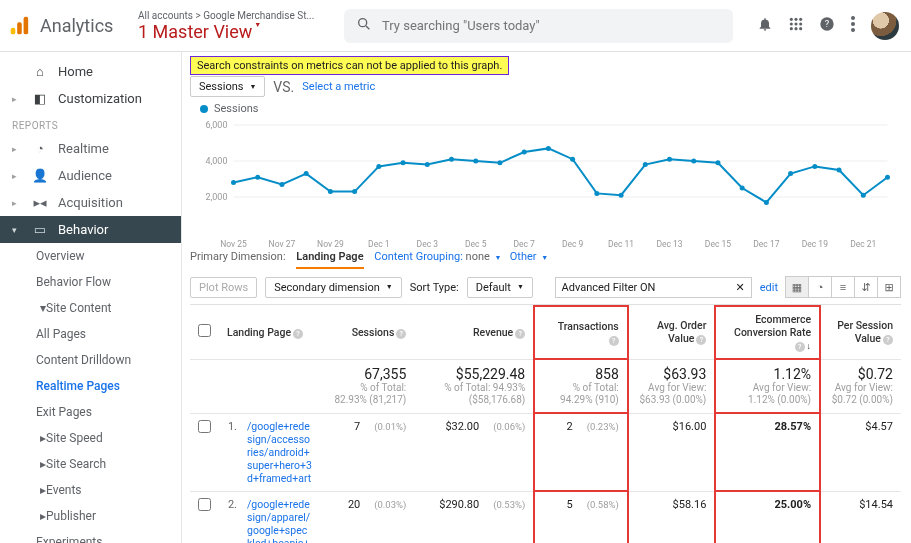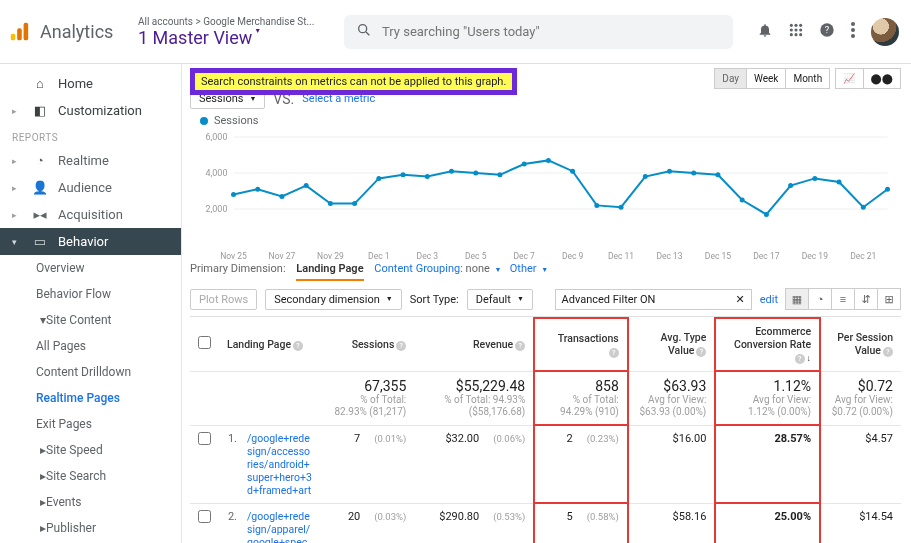--- a/index.html
+++ b/index.html
@@ -1,43 +1,43 @@
 <!DOCTYPE html>
 <html><head>
 <meta charset="utf-8">
 <style>
   * { margin:0; padding:0; box-sizing:border-box; font-family: Roboto, Arial, sans-serif; }
   body { width:911px; height:543px; overflow:hidden; background:#fff; color:#212121; font-size:12px; }
-  .header { height:64px; display:flex; align-items:center; border-bottom:1px solid #e0e0e0; padding:0 12px 0 8px; }
+  .header { height:52px; display:flex; align-items:center; border-bottom:1px solid #e0e0e0; padding:0 12px 0 8px; }
   .logo-wrap { display:flex; align-items:center; width:112px; }
   .logo { width:22px; height:22px; margin-right:10px; }
   .logo svg { display:block; }
   .logo-txt { font-size:18px; color:#5f6368; font-weight:400; }
   .accounts { display:flex; flex-direction:column; margin-left:18px; min-width:190px; }
   .crumb { font-size:10px; color:#5f6368; }
-  .view { font-size:18px; color:#4c1d95; display:flex; }
+  .view { font-size:18px; color:#b91c1c; display:flex; }
   .search { flex:1; margin:0 24px 0 16px; display:flex; align-items:center; background:#f1f3f4; border-radius:6px; height:34px; padding:0 12px; }
   .search span.icon { color:#5f6368; font-size:16px; margin-right:10px; }
   .search input { flex:1; border:none; background:transparent; outline:none; font-size:13px; color:#5f6368; }
   .hdr-icons { display:flex; align-items:center; gap:16px; color:#5f6368; }
   .avatar { width:28px; height:28px; border-radius:50%; background:radial-gradient(circle at 35% 30%, #e0c9a8 0 30%, #7b5c3e 31% 58%, #2d3a3f 59%); }
   .main { display:flex; height:495px; }
   .side { width:182px; border-right:1px solid #e6e6e6; padding-top:6px; overflow:hidden; }
   .sitem { display:flex; align-items:center; padding:6px 12px; font-size:13px; color:#5f6368; gap:10px; cursor:pointer; }
   .sitem.top { color:#3c4043; font-weight:400; }
   .sitem .arrow { width:10px; font-size:9px; color:#9e9e9e; }
   .sitem .ic { width:16px; display:flex; justify-content:center; }
   .reports-lbl { font-size:10px; color:#9e9e9e; letter-spacing:0.5px; padding:8px 12px 4px; }
   .sel-dark { background:#37474f; color:#fff; }
   .sel-dark .arrow, .sel-dark .ic { color:#cfd8dc; }
   .sub { padding-left:36px; font-size:12px; color:#5f6368; height:26px; display:flex; align-items:center; cursor:pointer; }
   .sub2 { }
   .sub.active { color:#1a73e8; font-weight:500; }
   .content { flex:1; overflow:hidden; position:relative; }
-  .warn { position:absolute; top:4px; left:8px; background:#fffd54; border:5px solid #6d28d9; font-size:11px; padding:2px 6px; z-index:2; }
+  .warn { position:absolute; top:4px; left:8px; background:#fffd54; border:1px solid #6d28d9; font-size:11px; padding:2px 6px; z-index:2; }
   .ctl-row { position:absolute; top:24px; left:8px; display:flex; align-items:center; gap:8px; font-size:11px; }
   .btn { border:1px solid #ccc; padding:3px 8px; border-radius:2px; background:#fff; cursor:pointer; display:flex; align-items:center; gap:4px; }
   .link { color:#1a73e8; cursor:pointer; }
   .topright { position:absolute; top:4px; right:10px; display:flex; align-items:center; gap:6px; }
   .grp { display:flex; }
   .grp .btn { border-radius:0; margin-left:-1px; font-size:10px; padding:4px 7px; }
   .grp .btn.sel2 { background:#e8e8e8; color:#666; }
   .caret { font-size:7px; margin-left:2px; }
   .chart-block { position:absolute; top:50px; left:8px; right:10px; }
   .legend { font-size:11px; color:#5f6368; display:flex; align-items:center; gap:6px; margin-bottom:6px; margin-left:10px; }
@@ -179,31 +179,20 @@
 
     <div class="ctl-row">
       <div class="btn">
           <span>Sessions</span>
           <span class="caret">▼</span>
         </div>
       <span class="vs">VS.</span>
       <span class="link">Select a metric</span>
     </div>
 
-    <div class="topright">
-      <div class="grp">
-        <div class="btn sel2">Day</div>
-        <div class="btn">Week</div>
-        <div class="btn">Month</div>
-      </div>
-      <div class="grp">
-        <div class="btn">📈</div>
-        <div class="btn">⬤⬤</div>
-      </div>
-    </div>
 
     <div class="chart-block">
       <div class="legend">
           <span class="dot"></span>
           <span>Sessions</span>
         </div>
       <svg class="chart" id="chart-svg" viewBox="0 0 700 130">
           <line x1="38" y1="76.00000000000001" x2="692" y2="76.00000000000001" stroke="#eee"></line>
           <text x="32" y="79.00000000000001" text-anchor="end" font-size="9" fill="#999">2,000</text>
           <line x1="38" y1="40.00000000000001" x2="692" y2="40.00000000000001" stroke="#eee"></line>
@@ -291,21 +280,21 @@
 
     <div class="tbl">
       <table>
         <thead>
           <tr>
             <th class="chk"><input type="checkbox" style=""></th>
             <th class="l" colspan="2"><span>Landing Page</span><span class="hlp">?</span></th>
             <th><span>Sessions</span><span class="hlp">?</span></th>
             <th><span>Revenue</span><span class="hlp">?</span></th>
             <th class="box-trans"><span>Transactions</span><br><span class="hlp">?</span></th>
-            <th><span>Avg. Type Value</span><span class="hlp">?</span></th>
+            <th><span>Avg. Order Value</span><span class="hlp">?</span></th>
             <th class="box-ecr"><span>Ecommerce Conversion Rate</span><span class="hlp">?</span><span class="arrow-down">↓</span></th>
             <th><span>Per Session Value</span><span class="hlp">?</span></th>
           </tr>
         </thead>
         <tbody id="tbody">
             <tr>
     <td class="chk"></td>
               <td class="l" colspan="2"></td>
     <td>
                 <div class="sum">67,355</div>

